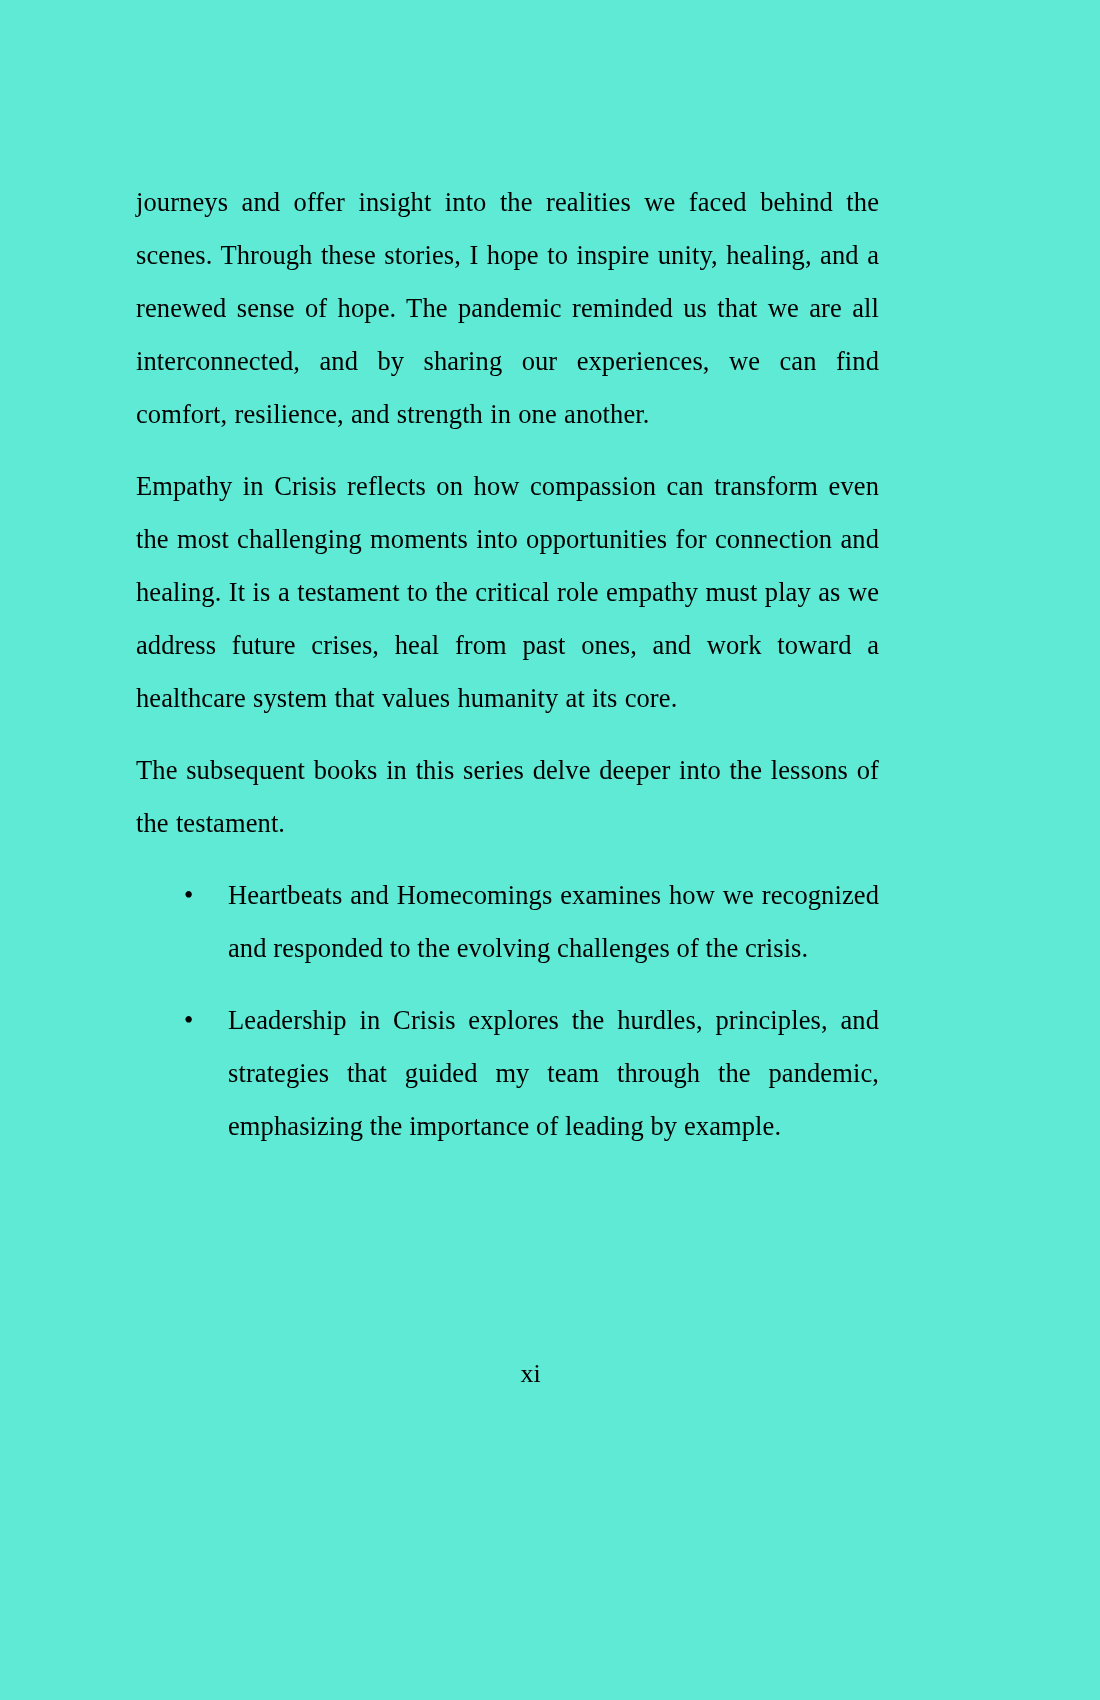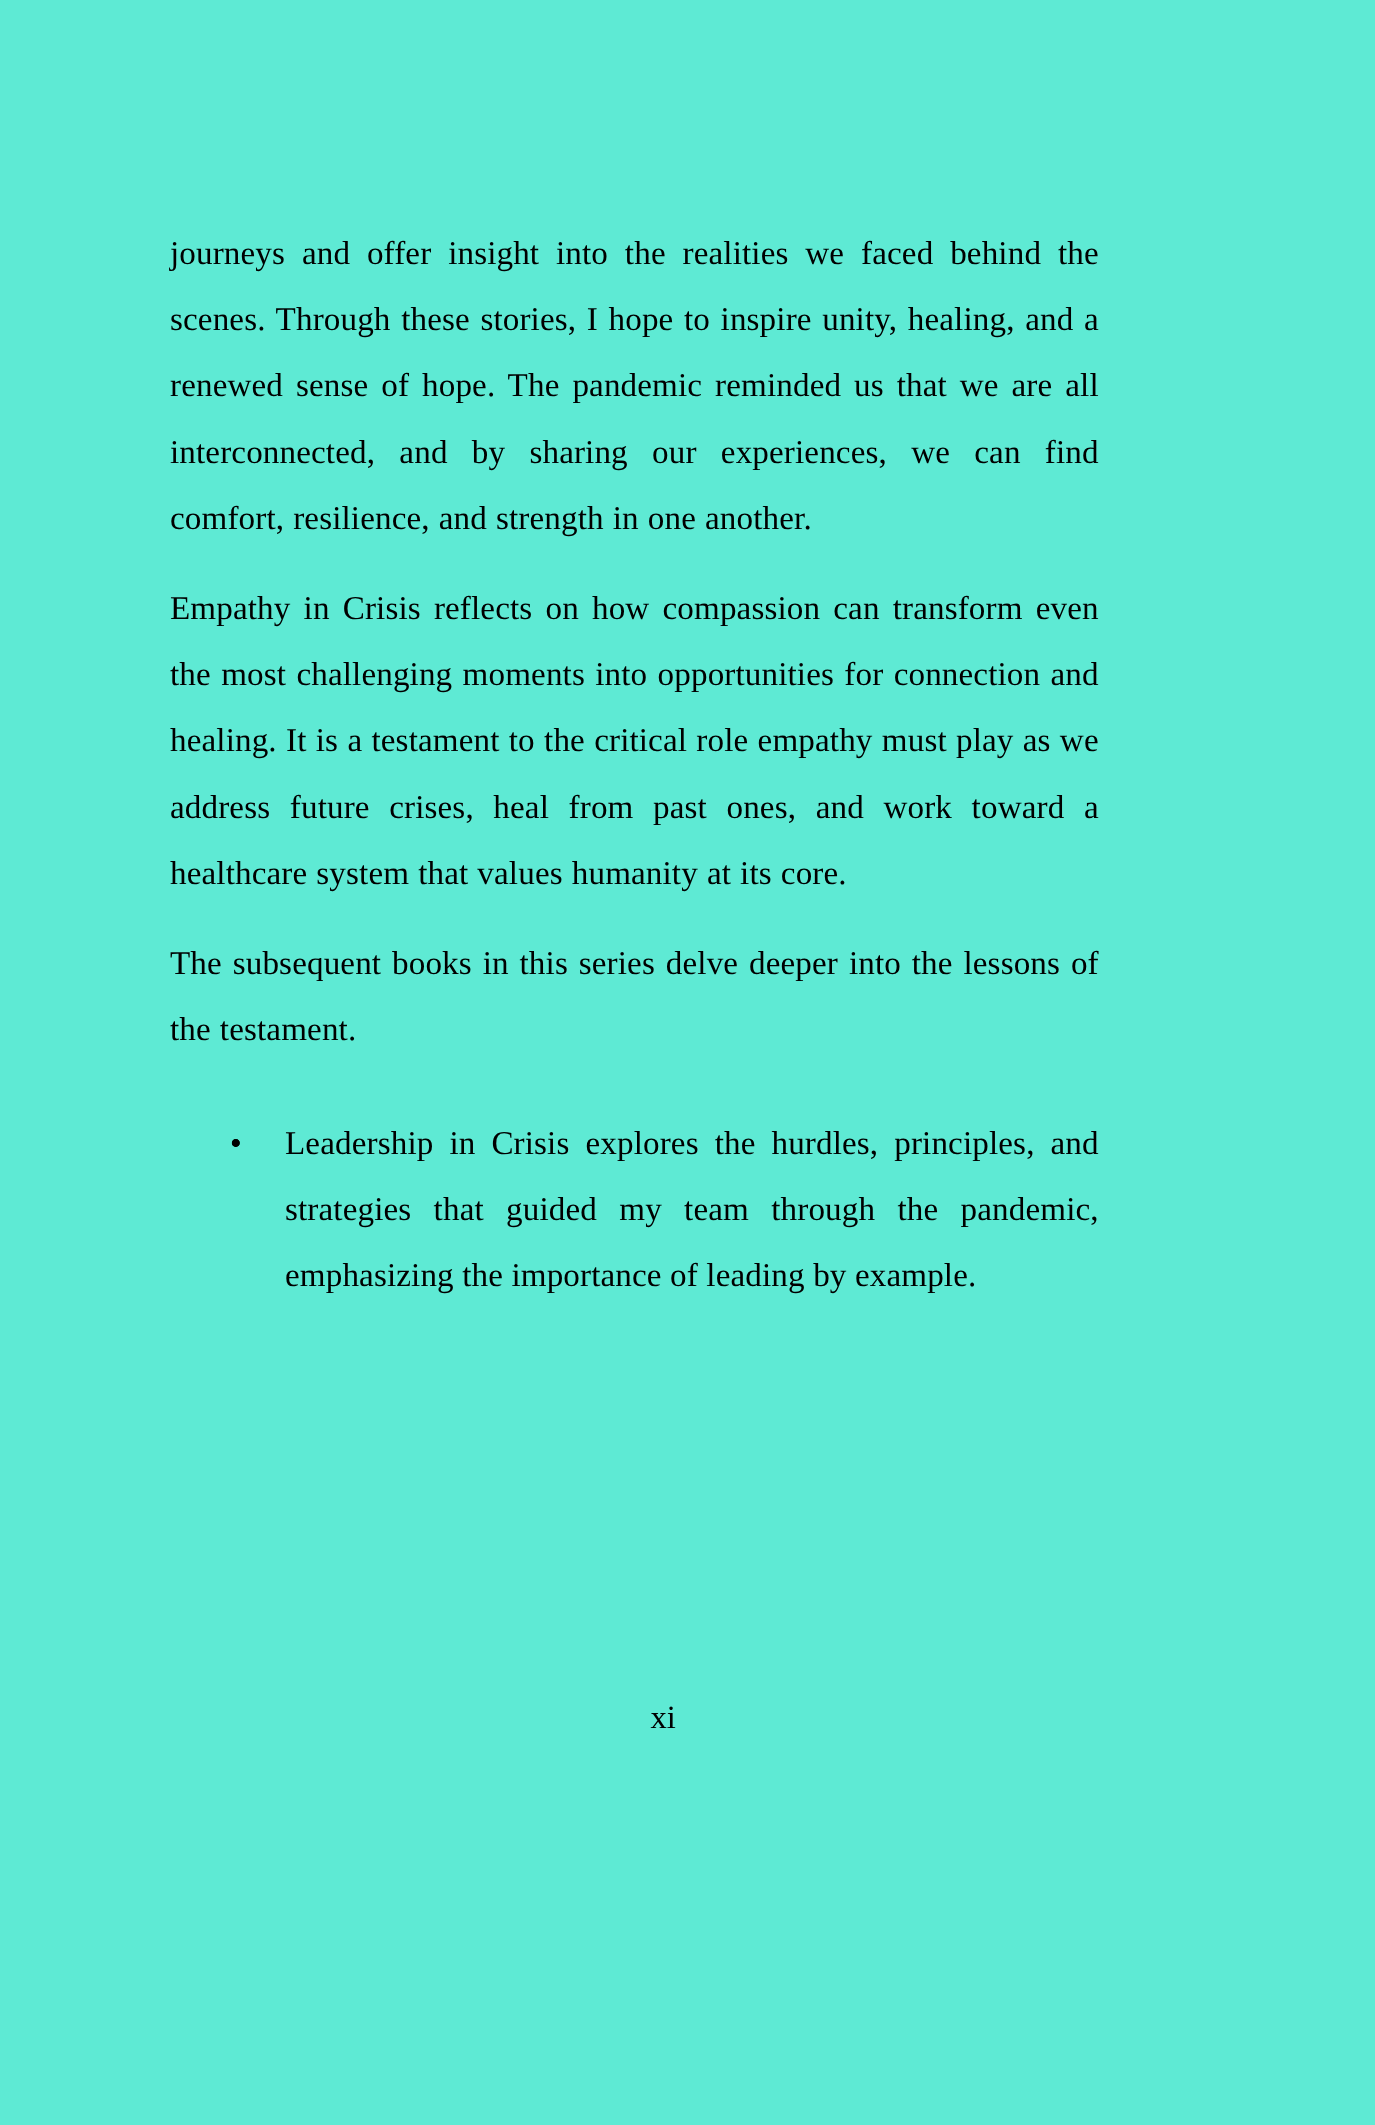--- a/index.html
+++ b/index.html
@@ -105,20 +105,21 @@
 
     <div class="gap-after-p2"></div>
 
     <p class="para">The subsequent books in this series delve deeper into the lessons of the testament.</p>
 
     <div class="gap-after-p3"></div>
 
     <ul class="booklist">
       <li>
         <span class="bullet">•</span>
+        <span class="li-text">Heartbeats and Homecomings examines how we recognized and responded to the evolving challenges of the crisis.</span>
       </li>
       <li style="margin-top:19px;">
         <span class="bullet">•</span>
         <span class="li-text">Leadership in Crisis explores the hurdles, principles, and strategies that guided my team through the pandemic, emphasizing the importance of leading by example.</span>
       </li>
     </ul>
 
   </div>
 
   <div class="folio">xi</div>

